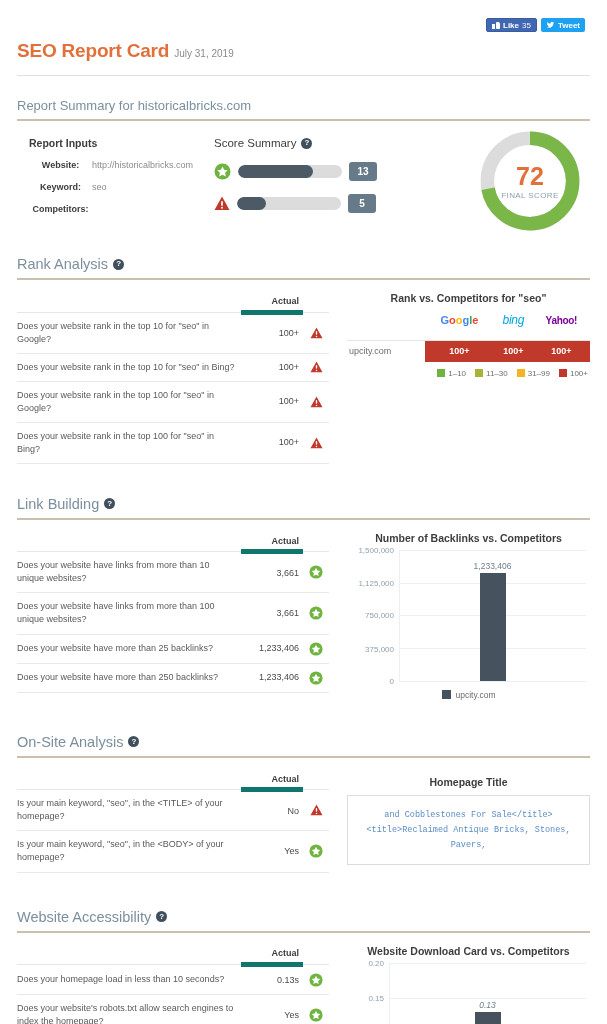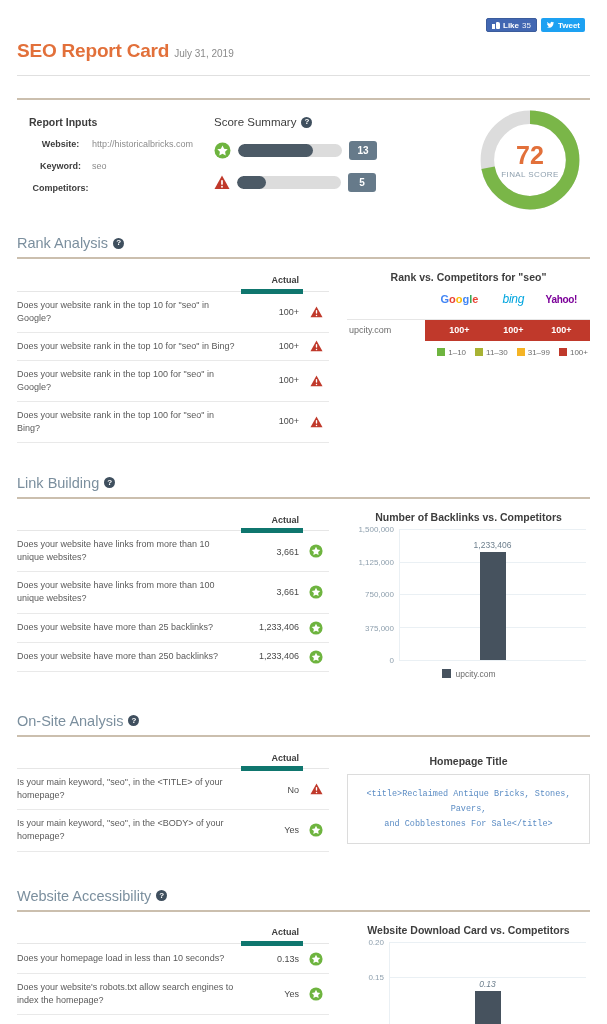--- a/index.html
+++ b/index.html
@@ -197,20 +197,21 @@
       <span>Tweet</span>
     </span>
   </div>
 
   <div class="main-title-row">
     <span class="main-title">SEO Report Card</span><span class="main-date">July 31, 2019</span>
   </div>
   <div class="rule-thin"></div>
 
   <div class="section">
+    <div class="sec-head report-summary">Report Summary for historicalbricks.com</div>
     <div class="rule-tan"></div>
 
     <div class="summary-wrap">
 
       <div class="inputs">
         <h4>Report Inputs</h4>
         <div class="in-row">
           <span class="lab">Website:</span>
           <span class="val">http://historicalbricks.com</span>
         </div>
@@ -499,22 +500,22 @@
                   </svg>
                 </td>
           </tr>
         </tbody>
           </table>
       </div>
 
       <div class="col-r">
         <div class="chart-title" style="margin-top:6px">Homepage Title</div>
         <div class="code-box">
+          <div>and Cobblestones For Sale&lt;/title&gt;</div>
           <div>&lt;title&gt;Reclaimed Antique Bricks, Stones, Pavers,</div>
-          <div>and Cobblestones For Sale&lt;/title&gt;</div>
         </div>
       </div>
     </div>
   </div>
 
   <div class="section" style="margin-top:36px">
     <div class="sec-head">
       <span>Website Accessibility</span>
       <span class="qmark">?</span>
     </div>

